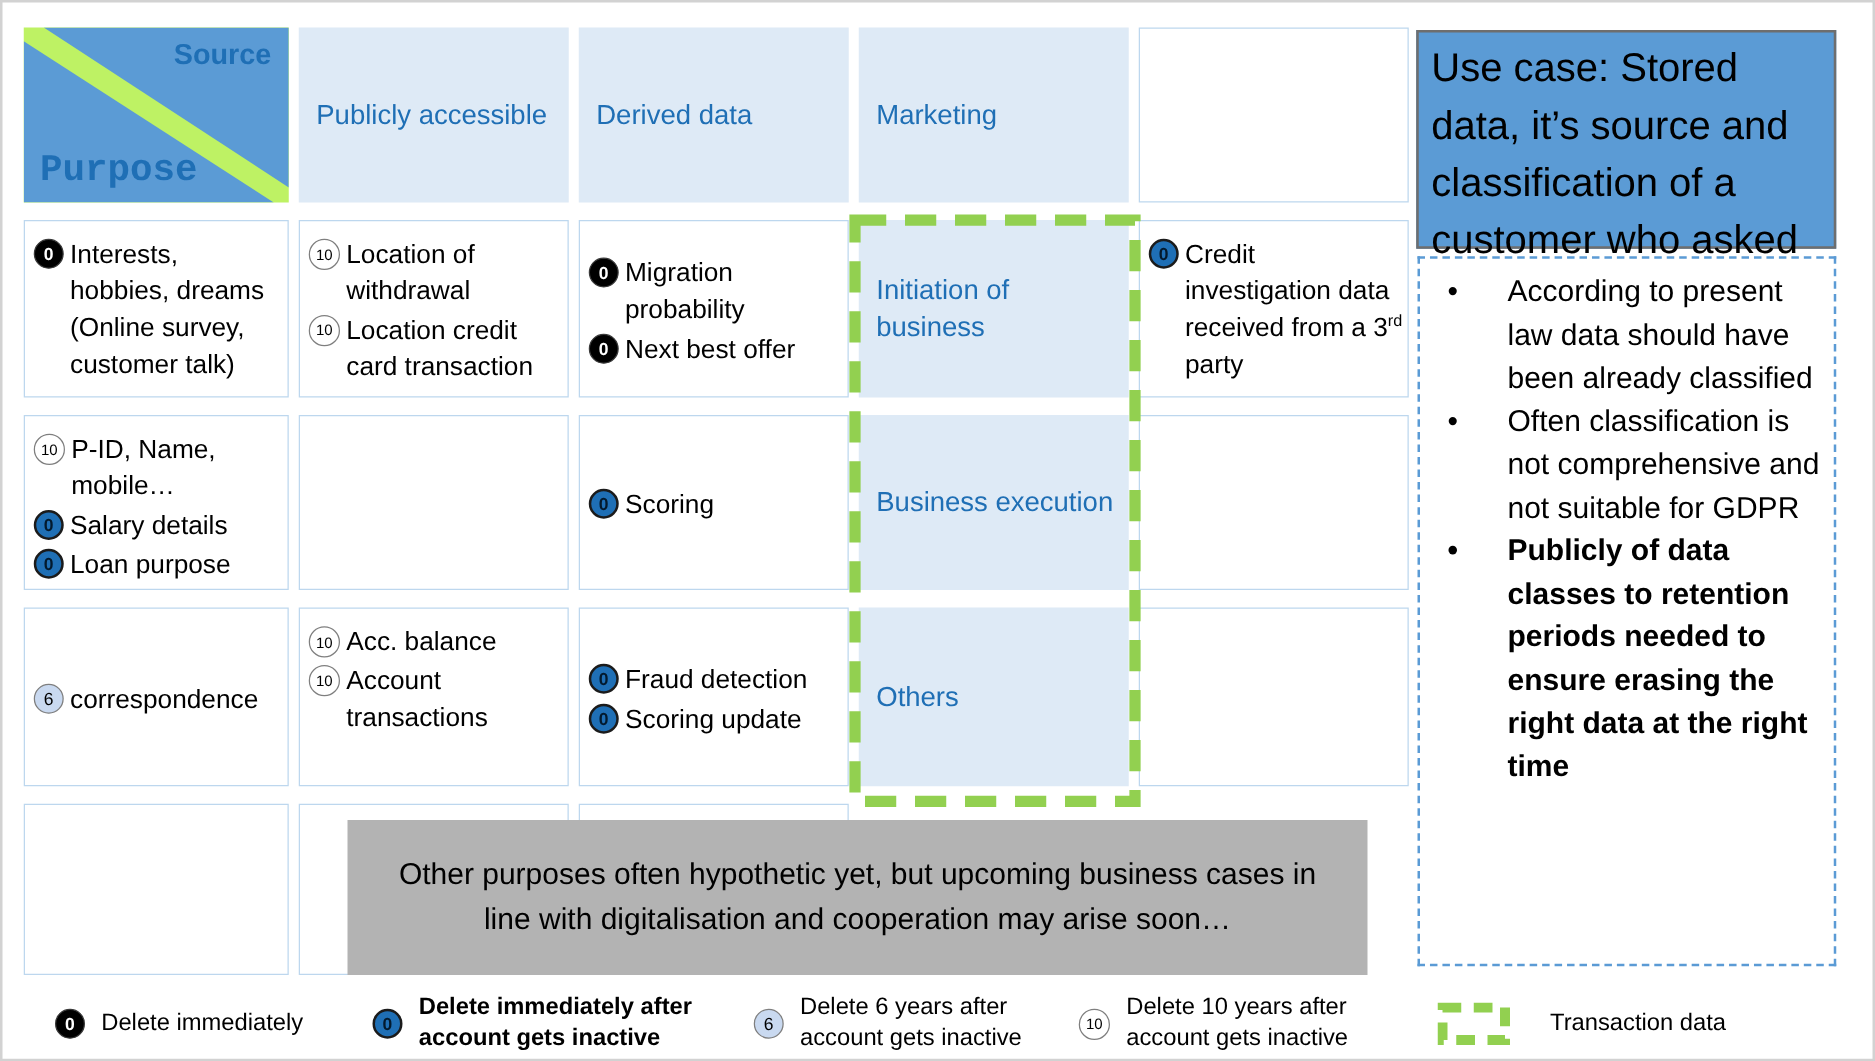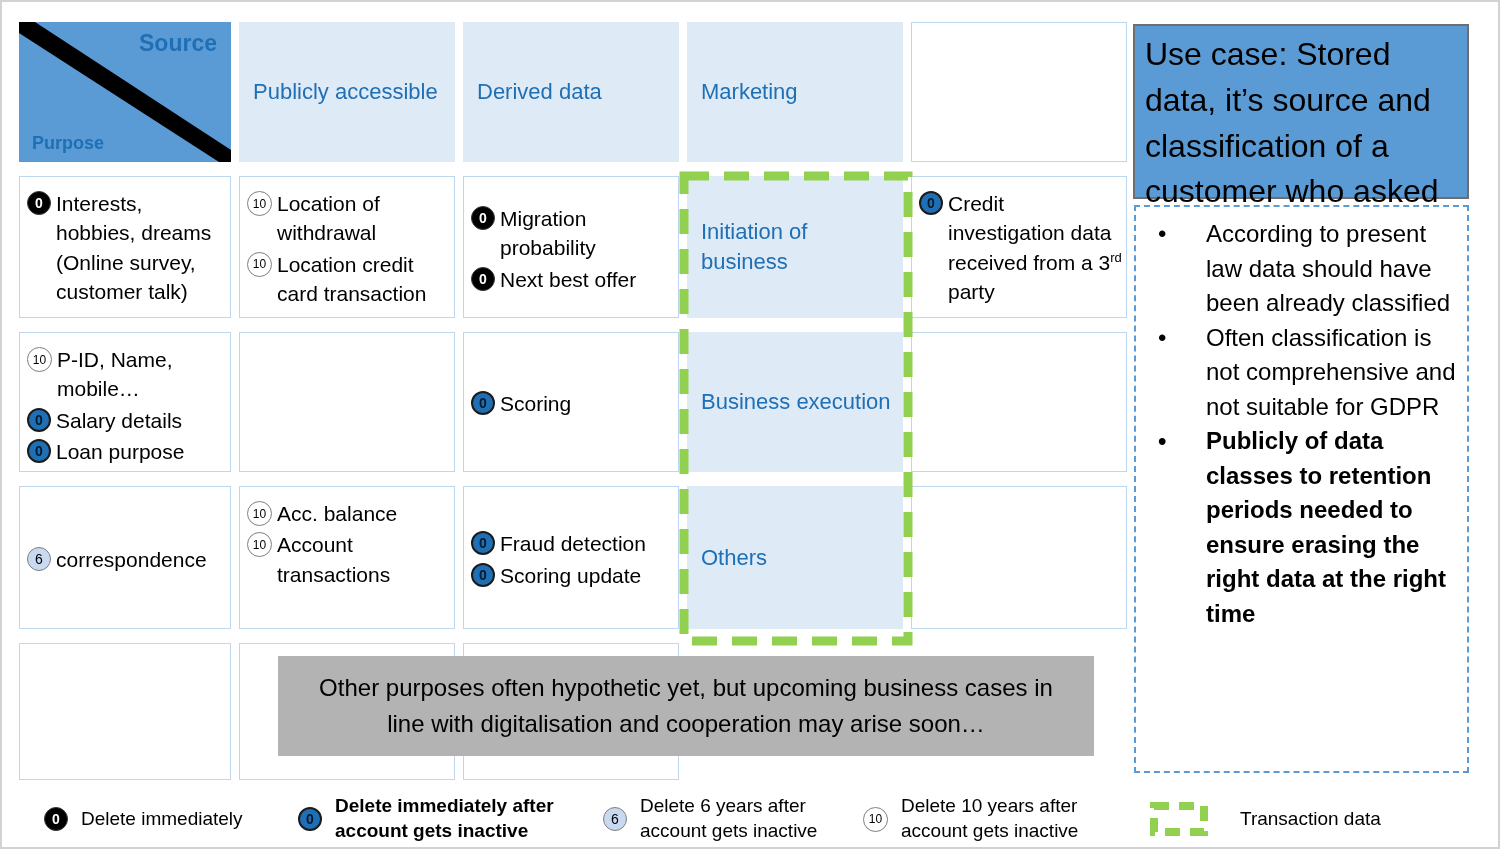--- a/index.html
+++ b/index.html
@@ -11,29 +11,29 @@
 
   
   #matrix {
     position:absolute; left:17px; top:20px;
     display:grid;
     grid-template-columns:212px 216px 216px 216px 216px;
     grid-template-rows:140px 142px 140px 143px 137px;
     column-gap:8px; row-gap:14px;
   }
   .cell { box-sizing:border-box; }
-  .corner { position:relative; background:#000000;padding-left:28px; }
+  .corner { position:relative; background:#bef264;padding-left:28px; }
   .corner svg { position:absolute; inset:0; }
   .corner .src {
     position:absolute; top:8px; right:14px;
     color:#1F6FB5; font-weight:bold; font-size:23px;
   }
   .corner .pur {
     position:absolute; bottom:8px; left:13px;
-    color:#1F6FB5; font-weight:bold; font-size:18px;
+    color:#1F6FB5; font-weight:bold; font-size:30px;font-family:Liberation Mono, monospace;
   }
   .col-header, .row-header {
     background:#DEEAF6; color:#1F6FB5; font-size:22px; line-height:1.35;
     display:flex; align-items:center; padding:8px 12px 8px 14px;
   }
   .body-cell {
     background:#fff; border:1.5px solid #BDD7EE;
     padding:12px 4px 8px 7px;
     display:flex; flex-direction:column; justify-content:flex-start; gap:2px;
   }
@@ -49,21 +49,21 @@
     font-size:14px; line-height:1;
   }
   .badge-del0  { width:24px; height:24px; background:#000; color:#fff; border:1px solid #3a3a3a; font-weight:bold; }
   .badge-inact0{ width:24px; height:24px; background:#1F6FB5; color:#031a2e; border:2px solid #1b1b1b; font-weight:bold; }
   .badge-y6    { width:24px; height:24px; background:#C9D9F0; color:#000; border:1.5px solid #7f7f7f; }
   .badge-y10   { width:25px; height:25px; background:#fff; color:#000; border:1.5px solid #7f7f7f; font-size:12px; }
 
   
   #transaction-frame { position:absolute; left:677px; top:169px; pointer-events:none; }
   #others-note {
-    position:absolute; left:276px; top:654px; width:816px; height:100px;
+    position:absolute; left:276px; top:654px; width:816px; height:124px;
     background:#b3b3b3; display:flex; align-items:center; justify-content:center;
     text-align:center; font-size:24px; line-height:1.5; color:#000; padding:0 30px; box-sizing:border-box;
   }
 
   
   #use-case-box {
     position:absolute; left:1131px; top:22px; width:336px; height:175px;
     background:#5B9BD5; border:2px solid #6e6e6e; box-sizing:border-box;
     font-size:32px; line-height:1.43; color:#000; padding:6px 10px;
   }

